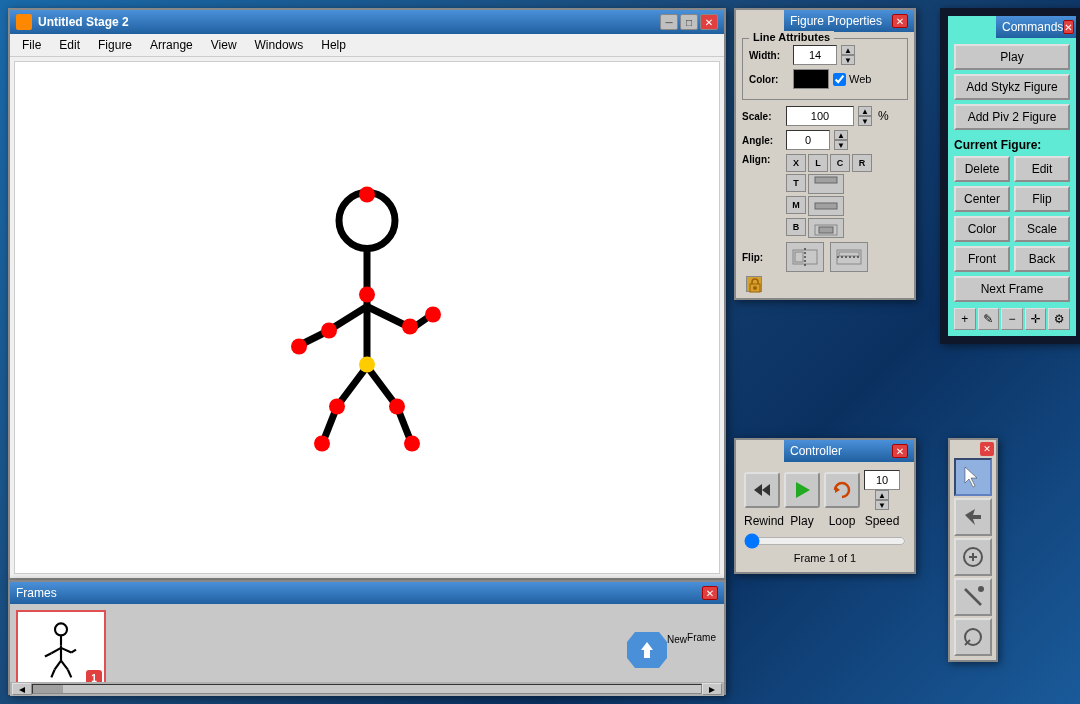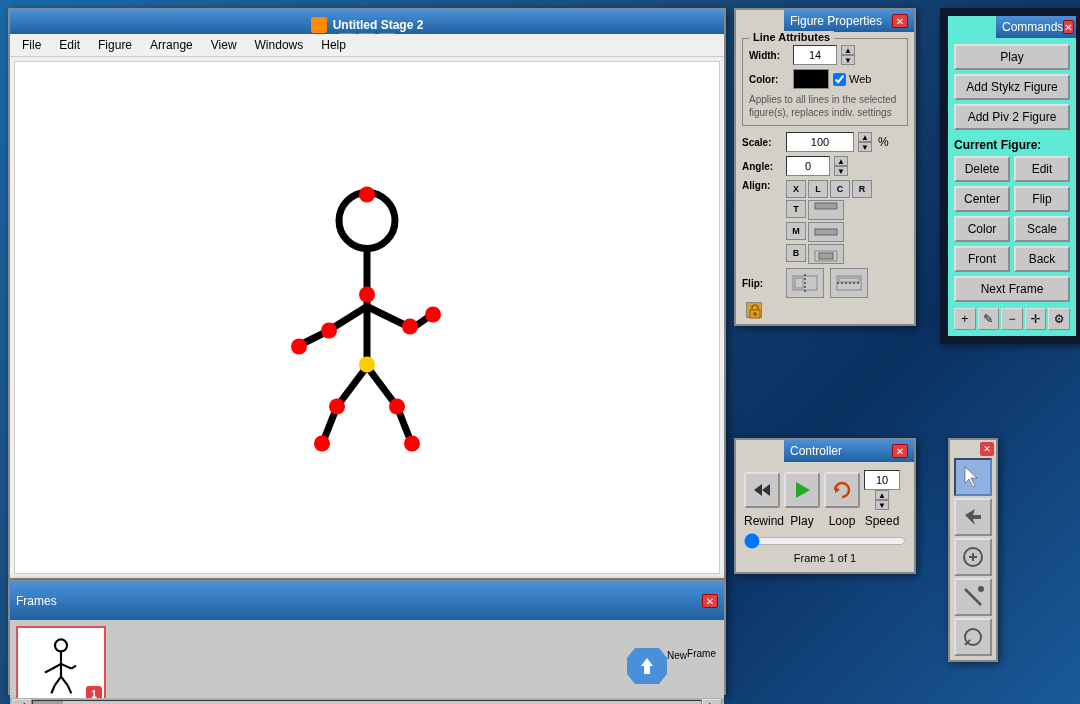--- a/index.html
+++ b/index.html
@@ -33,27 +33,26 @@
       border: 2px solid #888;
       box-shadow: 2px 2px 8px rgba(0,0,0,0.5);
       z-index: 10;
       display: flex;
       flex-direction: column;
     }
 
     .window-titlebar {
       background: linear-gradient(to bottom, #4a90d9, #2060a0);
       color: white;
-      padding: 7px 6px;
+      padding: 0 6px;
       display: flex;
       align-items: center;
       justify-content: space-between;
       height: 24px;
       flex-shrink: 0;
-      flex-direction: column;
     }
 
     .titlebar-left {
       display: flex;
       align-items: center;
       gap: 6px;
       font-size: 12px;
       font-weight: bold;
     }
 
@@ -133,21 +132,21 @@
       flex-direction: column;
     }
 
     .frames-titlebar {
       background: linear-gradient(to bottom, #4a90d9, #2060a0);
       color: white;
       padding: 2px 6px;
       display: flex;
       align-items: center;
       justify-content: space-between;
-      height: 38px;
+      height: 22px;
       flex-shrink: 0;
     }
 
     .frames-content {
       display: flex;
       align-items: center;
       flex: 1;
       padding: 6px;
       gap: 8px;
       background: #c8c8c8;
@@ -662,21 +661,20 @@
 
       <div class="prop-row">
         <span class="prop-label">Color:</span>
         <div class="color-swatch"></div>
         <div class="checkbox-label">
           <input type="checkbox" checked="" style="">
           <span>Web</span>
         </div>
       </div>
 
-      <div class="small-note">Applies to all lines in the selected figure(s), replaces indiv. settings</div>
     </div>
 
     <div class="prop-row">
       <span class="prop-label">Scale:</span>
       <input class="prop-input" type="text" value="100" style="width: 68px;">
       <div class="spin-btns">
         <div class="spin-btn">▲</div>
         <div class="spin-btn">▼</div>
       </div>
       <span style="margin-left:2px;">%</span>

